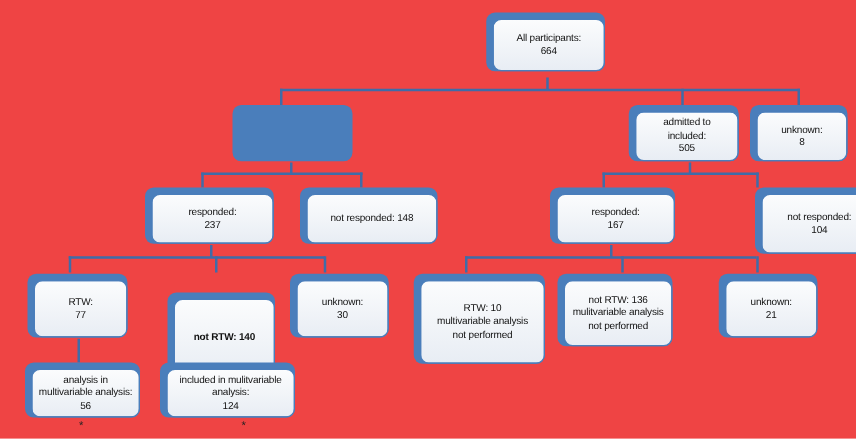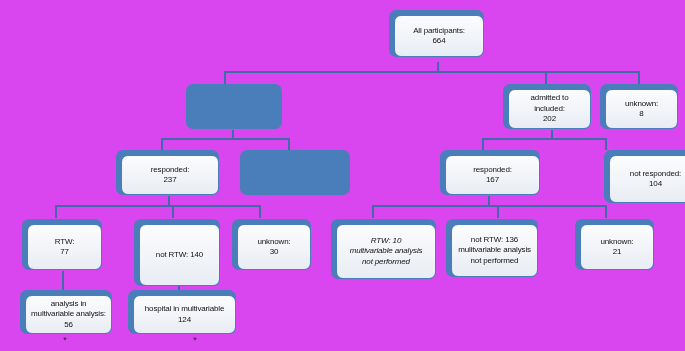--- a/index.html
+++ b/index.html
@@ -4,21 +4,21 @@
 <style>
   html, body {
     margin: 0;
     padding: 0;
     background: #ffffff;
   }
   #canvas {
     position: relative;
     width: 685px;
     height: 351px;
-    background: #d946ef;
+    background: #ef4444;
     font-family: "Liberation Sans", sans-serif;
     overflow: hidden;
   }
 
   
   .line {
     position: absolute;
     background: #3F6CA8;
   }
   .line.h { height: 2px; }
@@ -120,21 +120,21 @@
 
   <div class="node" style="left:186px; top:84px; width:96px; height:45px;">
     <div class="plate"></div>
   </div>
 
   <div class="node" style="left:503px; top:84px; width:88px; height:45px;">
     <div class="plate"></div>
     <div class="card">
       <span class="ln">admitted to</span>
       <span class="ln">included:</span>
-      <span class="ln">202</span>
+      <span class="ln">505</span>
     </div>
   </div>
 
   <div class="node" style="left:600px; top:84px; width:78px; height:45px;">
     <div class="plate"></div>
     <div class="card">
       <span class="ln">unknown:</span>
       <span class="ln">8</span>
     </div>
   </div>
@@ -142,20 +142,23 @@
   <div class="node" style="left:116px; top:150px; width:103px; height:45px;">
     <div class="plate"></div>
     <div class="card">
       <span class="ln">responded:</span>
       <span class="ln">237</span>
     </div>
   </div>
 
   <div class="node" style="left:240px; top:150px; width:110px; height:45px;">
     <div class="plate"></div>
+    <div class="card">
+      <span class="ln">not responded: 148</span>
+    </div>
   </div>
 
   <div class="node" style="left:440px; top:150px; width:100px; height:45px;">
     <div class="plate"></div>
     <div class="card">
       <span class="ln">responded:</span>
       <span class="ln">167</span>
     </div>
   </div>
 
@@ -168,36 +171,36 @@
   </div>
 
   <div class="node" style="left:22px; top:219px; width:80px; height:51px;">
     <div class="plate"></div>
     <div class="card">
       <span class="ln">RTW:</span>
       <span class="ln">77</span>
     </div>
   </div>
 
-  <div class="node" style="left:134px; top:219px; width:86px; height:67px;">
+  <div class="node" style="left:134px; top:234px; width:86px; height:67px;font-weight:bold;">
     <div class="plate"></div>
     <div class="card">
       <span class="ln">not RTW: 140</span>
     </div>
   </div>
 
   <div class="node" style="left:232px; top:219px; width:79px; height:51px;">
     <div class="plate"></div>
     <div class="card">
       <span class="ln">unknown:</span>
       <span class="ln">30</span>
     </div>
   </div>
 
-  <div class="node" style="left:331px; top:219px; width:105px; height:60px;font-style:italic;">
+  <div class="node" style="left:331px; top:219px; width:105px; height:72px;">
     <div class="plate"></div>
     <div class="card">
       <span class="ln">RTW: 10</span>
       <span class="ln">multivariable analysis</span>
       <span class="ln">not performed</span>
     </div>
   </div>
 
   <div class="node" style="left:446px; top:219px; width:92px; height:58px;">
     <div class="plate"></div>
@@ -221,21 +224,22 @@
     <div class="card">
       <span class="ln">analysis in</span>
       <span class="ln">multivariable analysis:</span>
       <span class="ln">56</span>
     </div>
   </div>
 
   <div class="node" style="left:128px; top:290px; width:108px; height:44px;">
     <div class="plate"></div>
     <div class="card">
-      <span class="ln">hospital in multivariable</span>
+      <span class="ln">included in mulitvariable</span>
+      <span class="ln">analysis:</span>
       <span class="ln">124</span>
     </div>
   </div>
 
   <div class="asterisk" style="left:60px; top:336px; width:10px;">*</div>
   <div class="asterisk" style="left:190px; top:336px; width:10px;">*</div>
 
 </div>
 
 </body></html>

